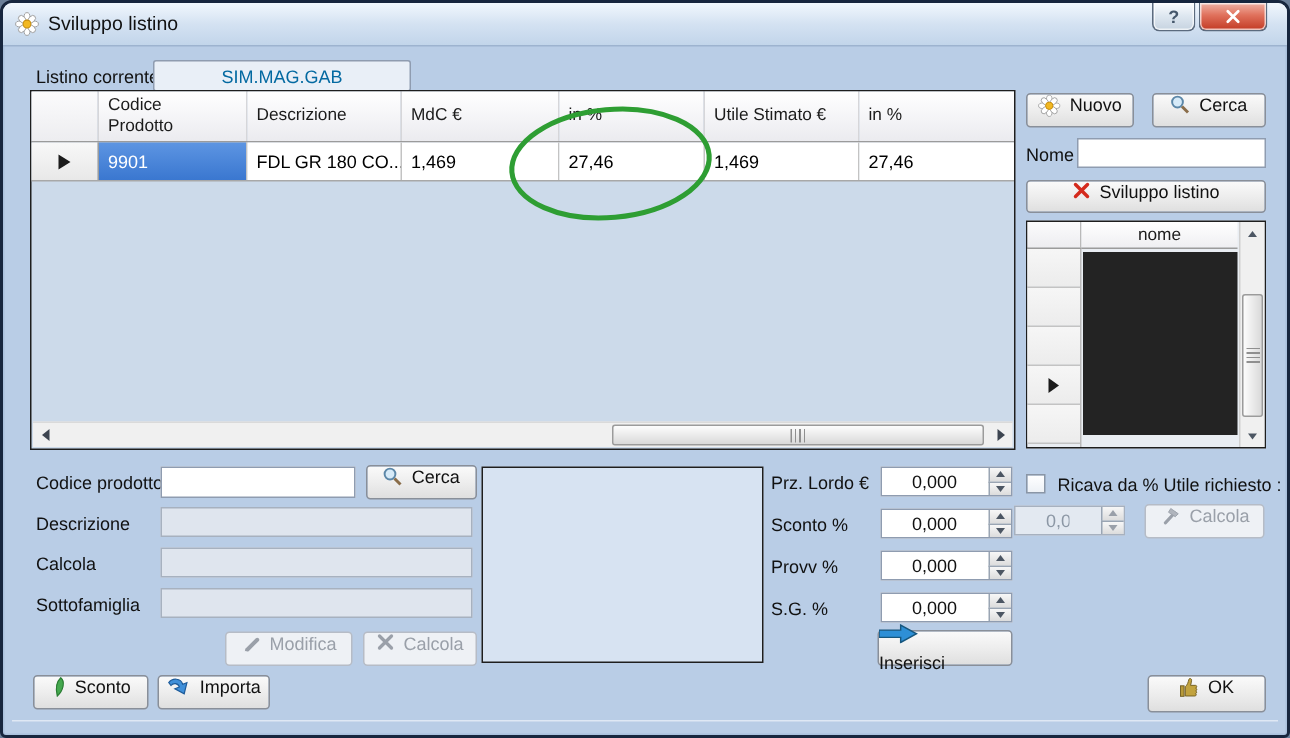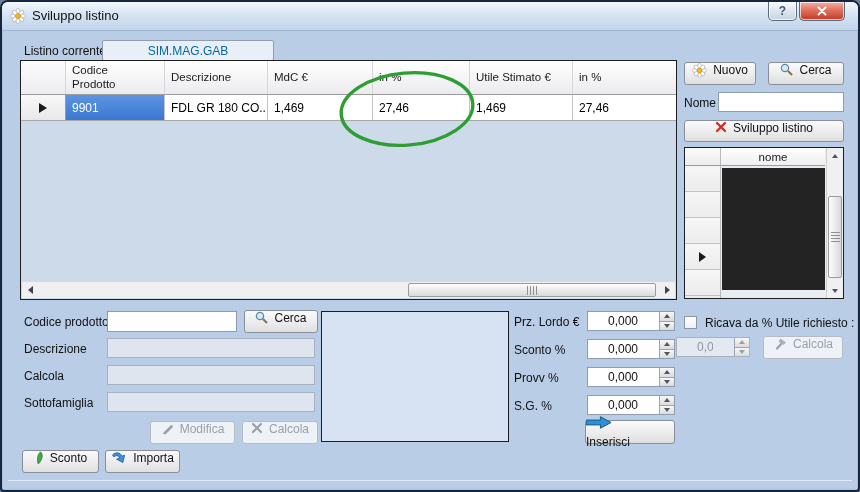--- a/index.html
+++ b/index.html
@@ -363,14 +363,23 @@
     <span>Sconto</span>
   </div>
   <div class="btn" style="left:103px;top:448px;width:75px;height:23px;">
     <span>
       <svg width="16" height="14" viewBox="0 0 16 14">
         <path d="M1.5,4 C4,0.8 9.5,1 10.8,5.2 L13.6,4.2 L11.8,11.5 L5.6,8.2 L8.6,7 C7.6,4 4.3,4.2 3,6 Z" fill="#3f8fd9" stroke="#1c5a99" stroke-width="0.8"></path>
       </svg>
     </span>
     <span>Importa</span>
   </div>
+  <div class="btn" style="left:763px;top:448px;width:79px;height:25px;">
+    <span>
+      <svg width="13" height="14" viewBox="0 0 13 14">
+        <rect x="1" y="6.2" width="2.4" height="7" fill="#b79a3a" stroke="#6e5a1e" stroke-width="0.6"></rect>
+        <path d="M4.2,13 V6.8 C5.6,5.7 6.2,3.6 6.5,2.1 c 0.3,-1.2 2,-0.9 1.9,0.4 -0.1,1.1 -0.4,2.5 -0.7,3.4 h 3.3 c 1.1,0 1.1,1.6 0.1,1.8 1,0.3 1,1.7 0,1.9 0.9,0.3 0.9,1.6 -0.1,1.8 0.8,0.4 0.6,1.6 -0.4,1.6 Z" fill="#c2a33f" stroke="#6e5a1e" stroke-width="0.6"></path>
+      </svg>
+    </span>
+    <span>OK</span>
+  </div>
 
 </div>
 
 </body></html>

